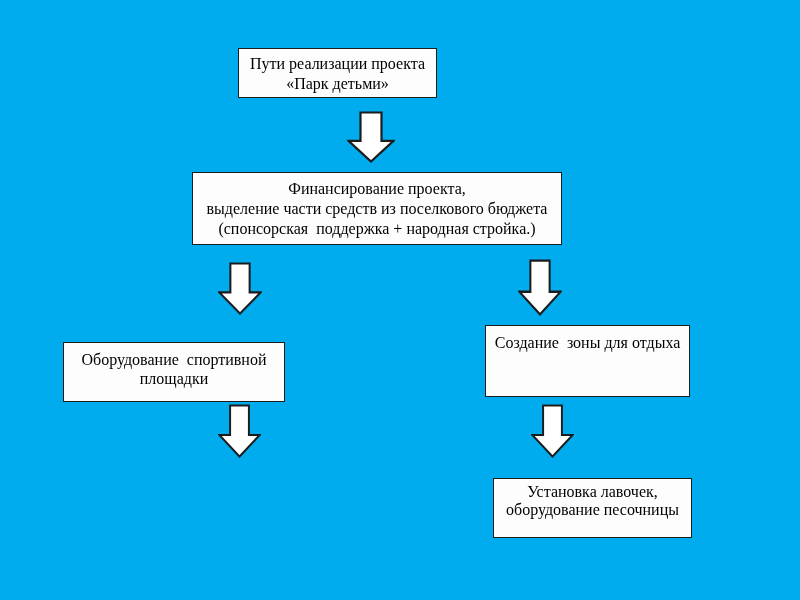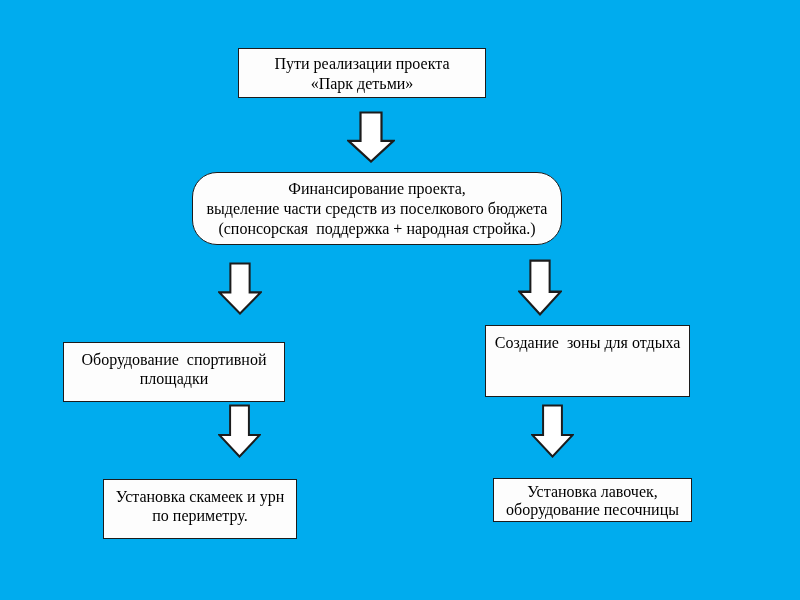--- a/index.html
+++ b/index.html
@@ -23,28 +23,28 @@
     border: 1.5px solid #1c1c1c;
     text-align: center;
     font-size: 16px;
   }
   .fbox .ln {
     white-space: pre;           
     line-height: 19px;
   }
 
   
-  #box-title   { left: 238px; top: 48px;  width: 248px; height: 50px; padding-top: 5px; }
+  #box-title   { left: 238px; top: 48px;  width: 199px; height: 50px; padding-top: 5px; }
   #box-title .ln   { line-height: 20px; }
-  #box-finance { left: 192px; top: 172px; width: 370px; height: 73px; padding-top: 6px; border-radius: 25px; }
+  #box-finance { left: 192px; top: 172px; width: 370px; height: 73px; padding-top: 6px; }
   #box-finance .ln { line-height: 20px; }
   #box-sport   { left: 63px;  top: 342px; width: 222px; height: 60px; padding-top: 7px; }
   #box-zone    { left: 485px; top: 325px; width: 205px; height: 72px; padding-top: 7px; }
   #box-benches { left: 103px; top: 479px; width: 194px; height: 60px; padding-top: 7px; }
-  #box-sandbox { left: 493px; top: 478px; width: 199px; height: 44px; padding-top: 4px; }
+  #box-sandbox { left: 493px; top: 478px; width: 199px; height: 60px; padding-top: 4px; }
   #box-sandbox .ln { line-height: 18px; }
 
   .arrow { position: absolute; display: block; }
   #arrow-1 { left: 347px; top: 111px; width: 48px; height: 52px; }
   #arrow-2 { left: 218px; top: 262px; width: 44px; height: 53px; }
   #arrow-3 { left: 518px; top: 259px; width: 44px; height: 57px; }
   #arrow-4 { left: 218px; top: 404px; width: 43px; height: 54px; }
   #arrow-5 { left: 531px; top: 404px; width: 43px; height: 54px; }
 
   .arrow polygon {
@@ -88,22 +88,18 @@
     <div class="ln">Создание  зоны для отдыха</div>
   </div>
 
   <svg class="arrow" id="arrow-4" viewBox="0 0 48 54" preserveAspectRatio="none">
     <polygon points="13.5,1.5 34.5,1.5 34.5,31 46.5,31 24,52.5 1.5,31 13.5,31"></polygon>
   </svg>
   <svg class="arrow" id="arrow-5" viewBox="0 0 48 54" preserveAspectRatio="none">
     <polygon points="13.5,1.5 34.5,1.5 34.5,31 46.5,31 24,52.5 1.5,31 13.5,31"></polygon>
   </svg>
 
-  <div class="fbox" id="box-benches">
-    <div class="ln">Установка скамеек и урн</div>
-    <div class="ln">по периметру.</div>
-  </div>
   <div class="fbox" id="box-sandbox">
     <div class="ln">Установка лавочек,</div>
     <div class="ln">оборудование песочницы</div>
   </div>
 
 </div>
 
 </body></html>

